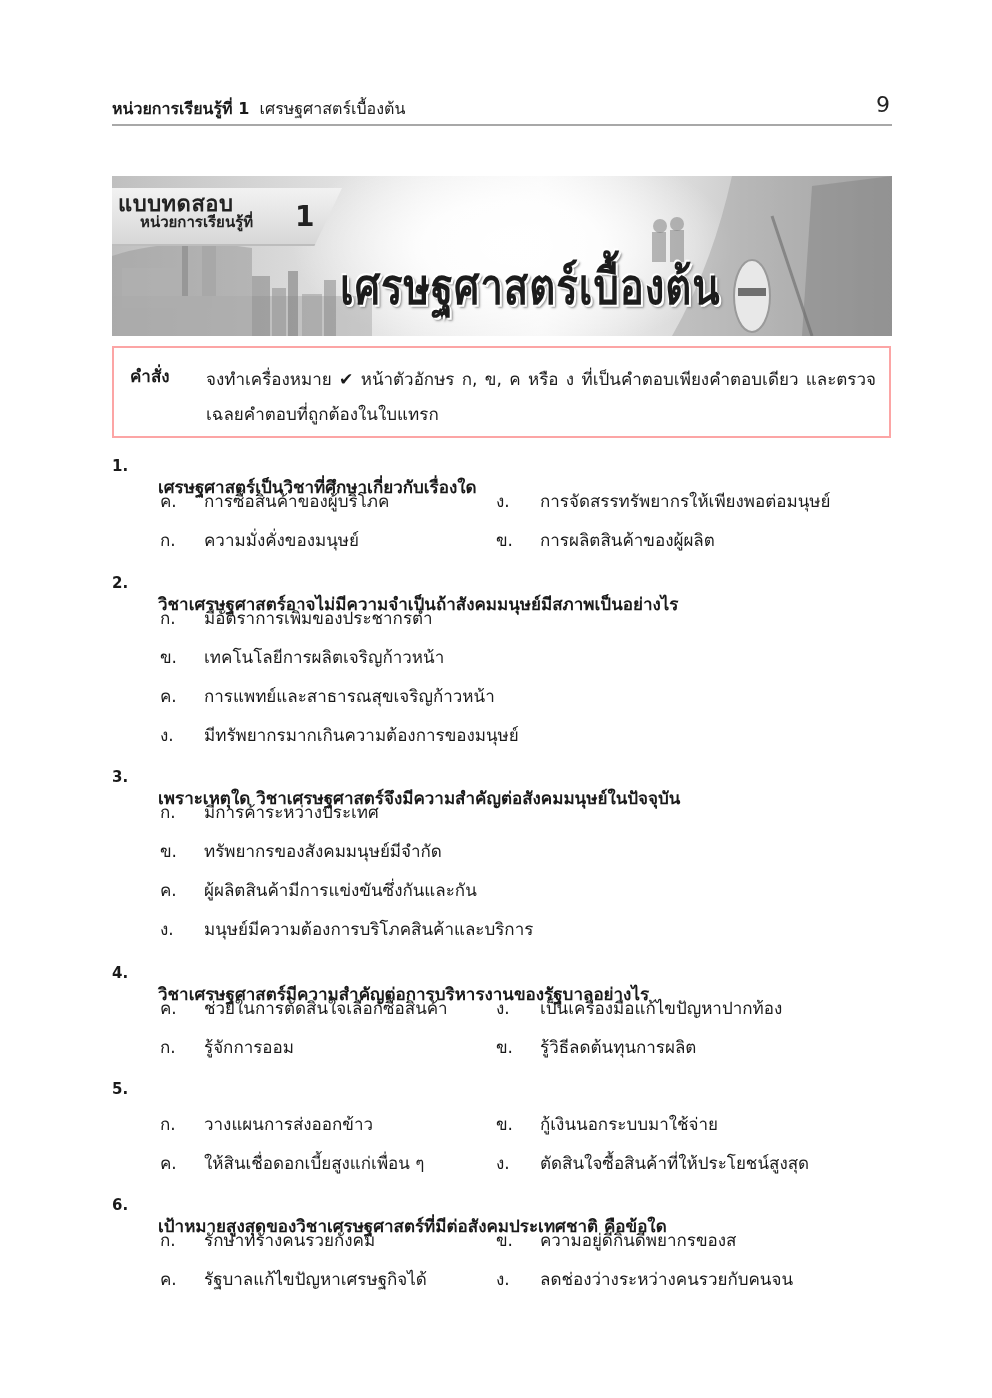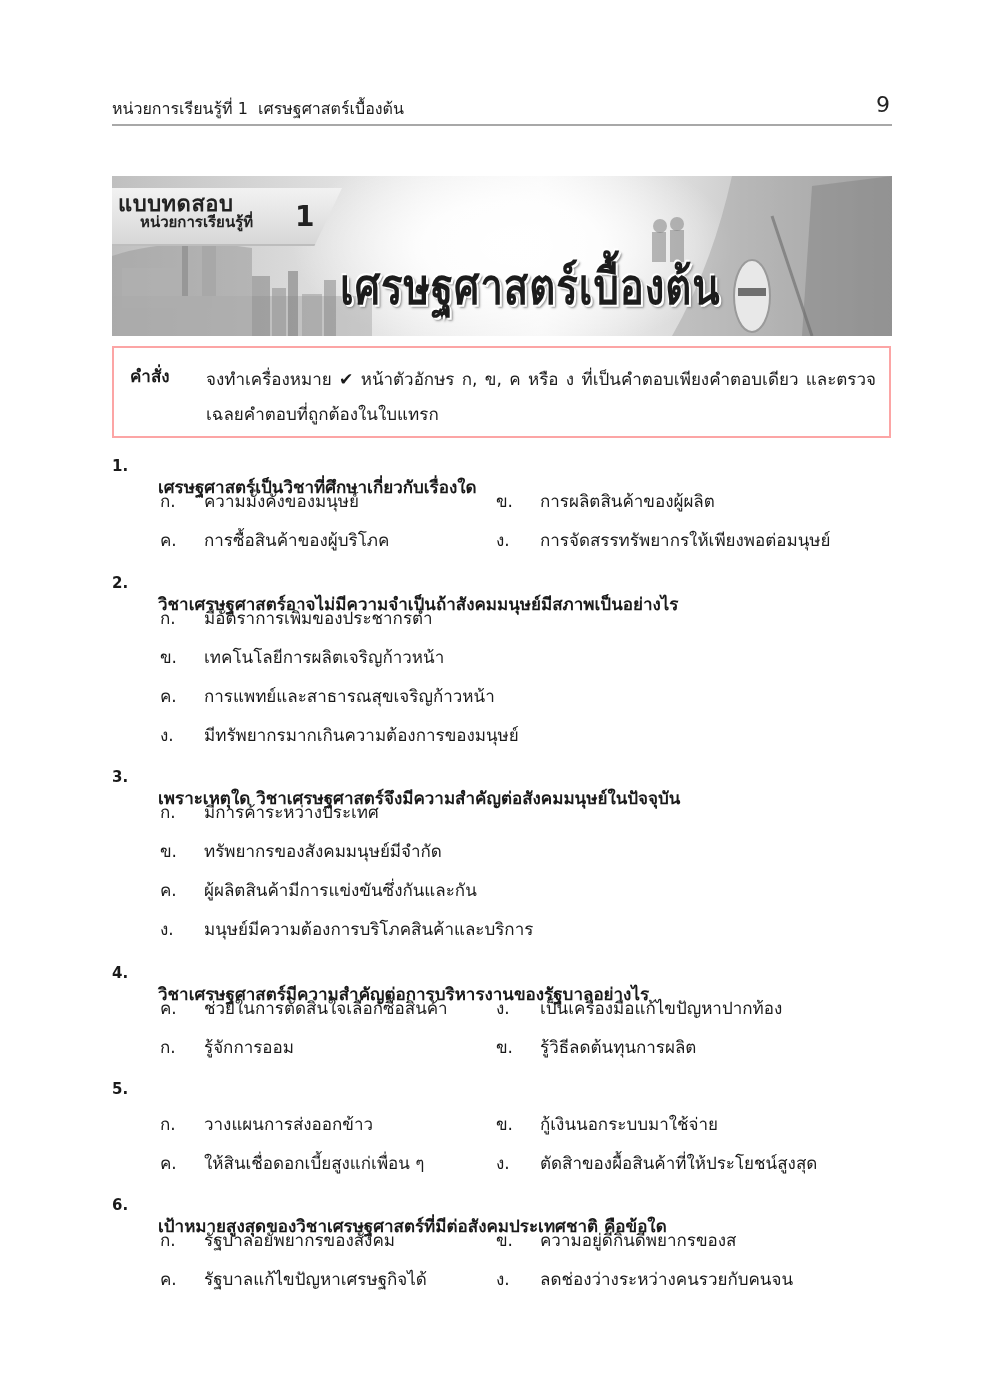--- a/index.html
+++ b/index.html
@@ -1,21 +1,21 @@
 <!DOCTYPE html>
 <html><head>
 <meta charset="utf-8">
 <style>
   * { box-sizing: border-box; margin: 0; padding: 0; }
   html, body { width: 992px; height: 1398px; background: #ffffff; overflow: hidden; }
   body { position: relative; font-family: "DejaVu Sans", "Liberation Sans", sans-serif; color: #1a1a1a; }
 
   .page-header { position: absolute; left: 112px; top: 92px; width: 780px; height: 34px; }
   .page-header .running-title { position: absolute; left: 0; top: 4px; font-size: 16px; white-space: nowrap; }
-  .page-header .running-title b { font-weight: normal; }
+  .page-header .running-title b { font-weight: bold; }
   .page-header .page-number { position: absolute; right: 2px; top: 0px; font-size: 22px; color: #222; }
   .page-header .rule { position: absolute; left: 0; right: 0; bottom: 0; height: 2px; background: #a8a8a8; }
 
   .banner { position: absolute; left: 112px; top: 176px; width: 780px; height: 160px; overflow: hidden;
     background:
       radial-gradient(ellipse 220px 110px at 400px 70px, #ffffff 0%, rgba(255,255,255,0.9) 40%, rgba(255,255,255,0) 100%),
       linear-gradient(90deg, #bfbfbf 0%, #d4d4d4 18%, #ececec 40%, #f6f6f6 55%, #d8d8d8 75%, #a8a8a8 100%);
   }
   .banner .scene { position: absolute; inset: 0; }
   .banner .tab { position: absolute; left: 0; top: 12px; width: 230px; height: 58px;
@@ -89,26 +89,26 @@
   <div class="label">คำสั่ง</div>
   <div class="text">จงทำเครื่องหมาย ✔ หน้าตัวอักษร ก, ข, ค หรือ ง ที่เป็นคำตอบเพียงคำตอบเดียว และตรวจเฉลยคำตอบที่ถูกต้องในใบแทรก</div>
 </div>
 
 <div class="question" style="top:453px;">
   <div class="q-line">
       <span class="q-num">1.</span>
       <span class="q-text">เศรษฐศาสตร์เป็นวิชาที่ศึกษาเกี่ยวกับเรื่องใด</span>
     </div>
   <div class="opt-row">
+    <div class="opt col1"><span class="letter">ค.</span><span>การซื้อสินค้าของผู้บริโภค</span></div>
+    <div class="opt col2"><span class="letter">ง.</span><span>การจัดสรรทรัพยากรให้เพียงพอต่อมนุษย์</span></div>
+  </div>
+  <div class="opt-row">
     <div class="opt col1"><span class="letter">ก.</span><span>ความมั่งคั่งของมนุษย์</span></div>
     <div class="opt col2"><span class="letter">ข.</span><span>การผลิตสินค้าของผู้ผลิต</span></div>
-  </div>
-  <div class="opt-row">
-    <div class="opt col1"><span class="letter">ค.</span><span>การซื้อสินค้าของผู้บริโภค</span></div>
-    <div class="opt col2"><span class="letter">ง.</span><span>การจัดสรรทรัพยากรให้เพียงพอต่อมนุษย์</span></div>
   </div>
 </div>
 
 <div class="question" style="top:570px;">
   <div class="q-line">
       <span class="q-num">2.</span>
       <span class="q-text">วิชาเศรษฐศาสตร์อาจไม่มีความจำเป็นถ้าสังคมมนุษย์มีสภาพเป็นอย่างไร</span>
     </div>
   <div class="opt-row">
       <div class="opt col1"><span class="letter">ก.</span><span>มีอัตราการเพิ่มของประชากรต่ำ</span></div>
@@ -161,30 +161,30 @@
 <div class="question" style="top:1076px;">
   <div class="q-line">
       <span class="q-num">5.</span>
     </div>
   <div class="opt-row">
     <div class="opt col1"><span class="letter">ก.</span><span>วางแผนการส่งออกข้าว</span></div>
     <div class="opt col2"><span class="letter">ข.</span><span>กู้เงินนอกระบบมาใช้จ่าย</span></div>
   </div>
   <div class="opt-row">
     <div class="opt col1"><span class="letter">ค.</span><span>ให้สินเชื่อดอกเบี้ยสูงแก่เพื่อน ๆ</span></div>
-    <div class="opt col2"><span class="letter">ง.</span><span>ตัดสิาของผื้อสินค้าที่ให้ประโยชน์สูงสุด</span></div>
+    <div class="opt col2"><span class="letter">ง.</span><span>ตัดสินใจซื้อสินค้าที่ให้ประโยชน์สูงสุด</span></div>
   </div>
 </div>
 
 <div class="question" style="top:1192px;">
   <div class="q-line">
       <span class="q-num">6.</span>
       <span class="q-text">เป้าหมายสูงสุดของวิชาเศรษฐศาสตร์ที่มีต่อสังคมประเทศชาติ   คือข้อใด</span>
     </div>
   <div class="opt-row">
-    <div class="opt col1"><span class="letter">ก.</span><span>รัฐบาลอยัพยากรของสังคม</span></div>
+    <div class="opt col1"><span class="letter">ก.</span><span>รักษาทรัางคนรวยกังคม</span></div>
     <div class="opt col2"><span class="letter">ข.</span><span>ความอยู่ดีกินดีพยากรของส</span></div>
   </div>
   <div class="opt-row">
     <div class="opt col1"><span class="letter">ค.</span><span>รัฐบาลแก้ไขปัญหาเศรษฐกิจได้</span></div>
     <div class="opt col2"><span class="letter">ง.</span><span>ลดช่องว่างระหว่างคนรวยกับคนจน</span></div>
   </div>
 </div>
 
 </body></html>

